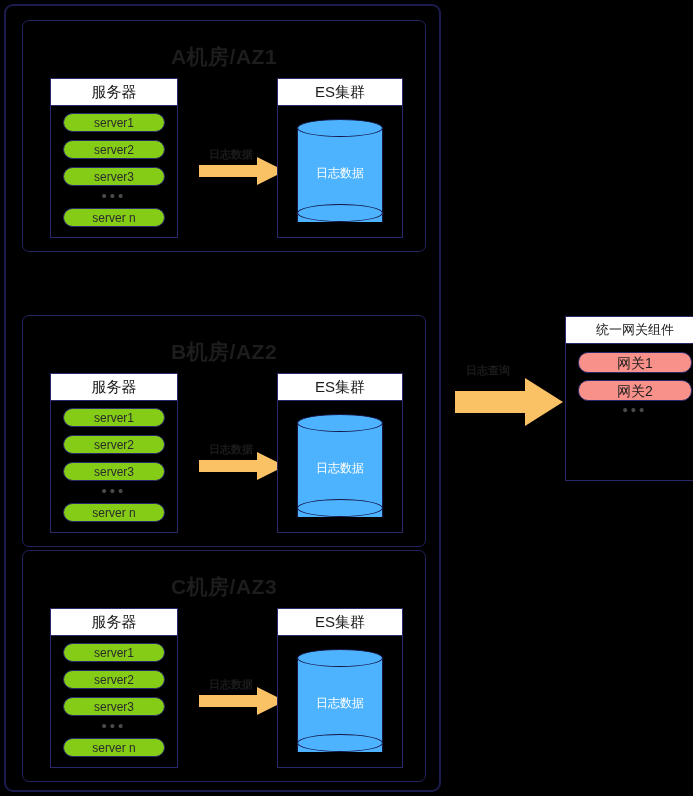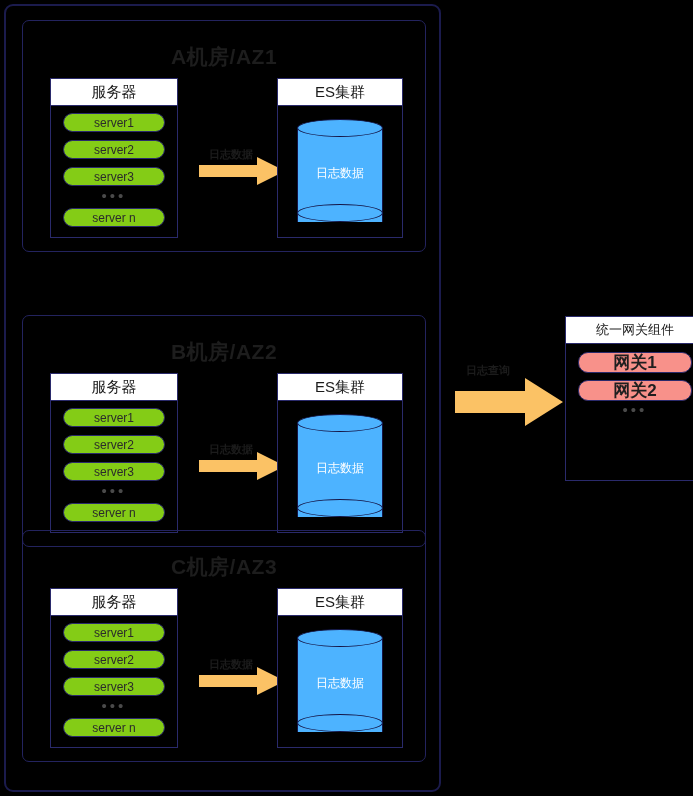--- a/index.html
+++ b/index.html
@@ -33,21 +33,21 @@
     position: absolute;
     left: 16px;
     width: 404px;
     height: 232px;
     border: 1px solid #23235e;
     border-radius: 7px;
     box-sizing: border-box;
   }
   .az-1 { top: 14px; }
   .az-2 { top: 269px; margin-top: 40px; }
-  .az-3 { top: 524px; text-decoration: underline; }
+  .az-3 { top: 544px; text-decoration: underline; }
 
   .az-title {
     position: absolute;
     top: 22px;
     left: 0;
     width: 100%;
     text-align: center;
     font-size: 21px;
     font-weight: bold;
     color: #1d1d1d;
@@ -204,21 +204,21 @@
     left: 565px;
     top: 316px;
     width: 140px;
     height: 165px;
     border: 1px solid #2a2a6b;
     box-sizing: border-box;
     background: #000000;
   }
   .gateway-card .card-header { font-size: 13px; }
   .gateway-card .card-body { padding: 8px 12px 8px 12px; }
-  .gateway-card .pill { height: 21px; line-height: 20px; font-size: 17px; margin-bottom: 7px; font-weight: bold; }
+  .gateway-card .pill { height: 21px; line-height: 20px; font-size: 14px; margin-bottom: 7px; }
 </style>
 </head>
 <body>
 
 <div class="region-container">
 
   <div class="az-panel az-1">
     <div class="az-title">A机房/AZ1</div>
 
     <div class="card server-card card-row-1">

